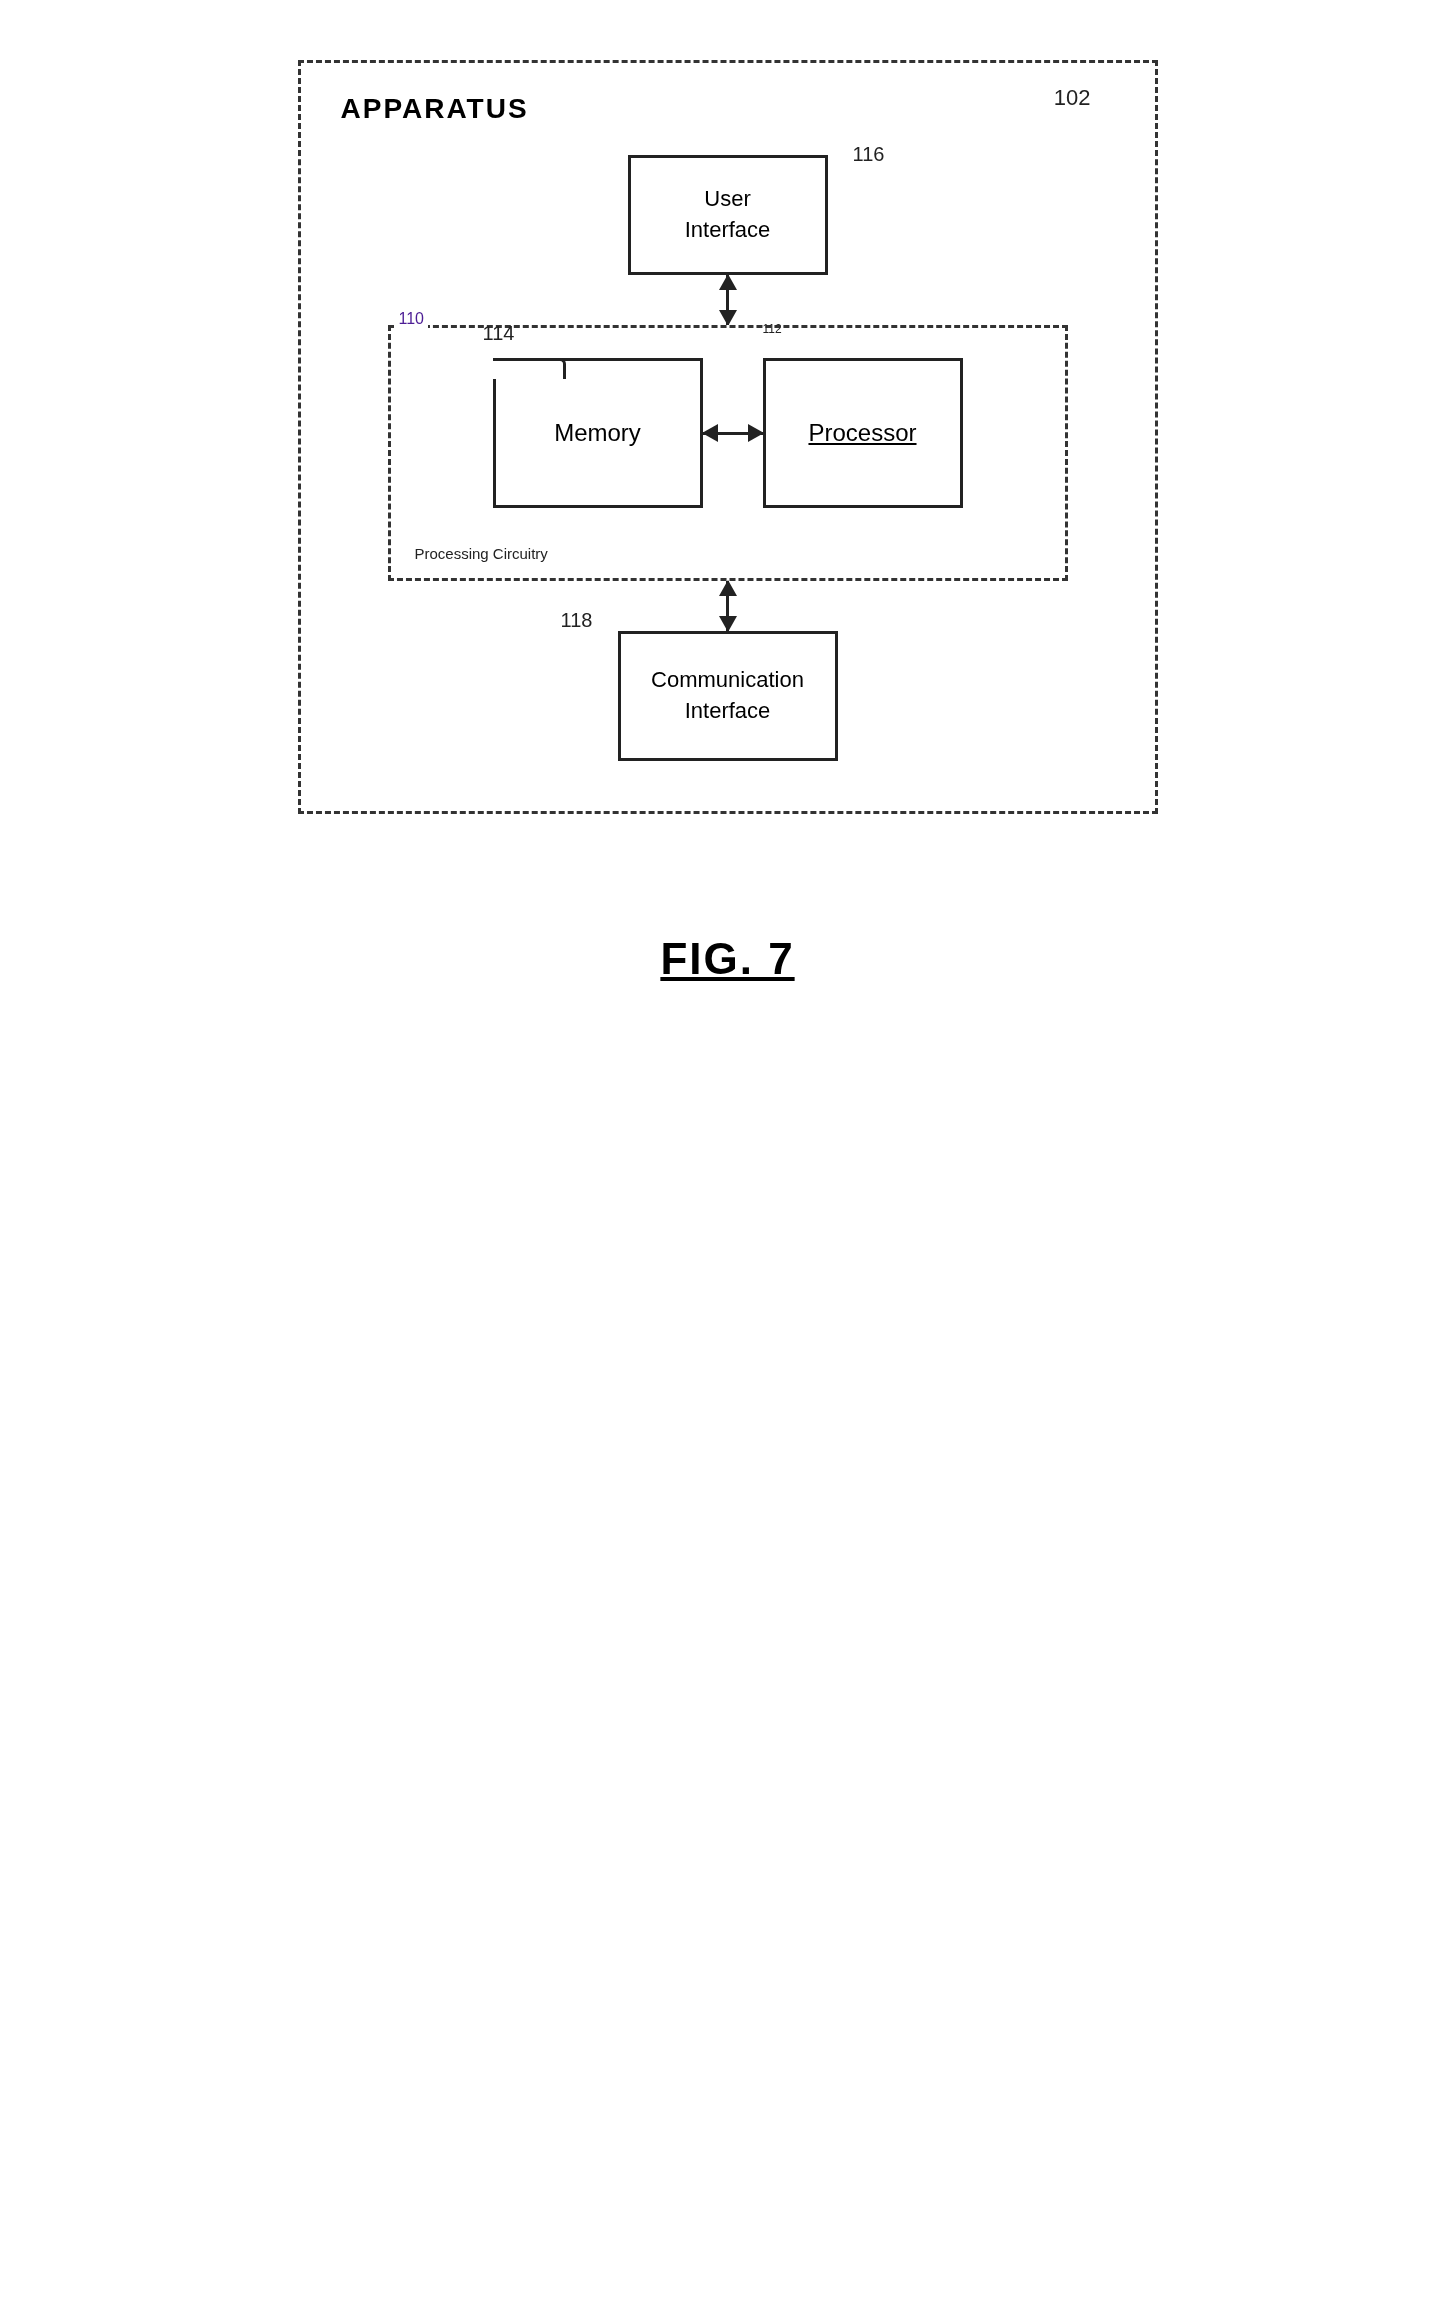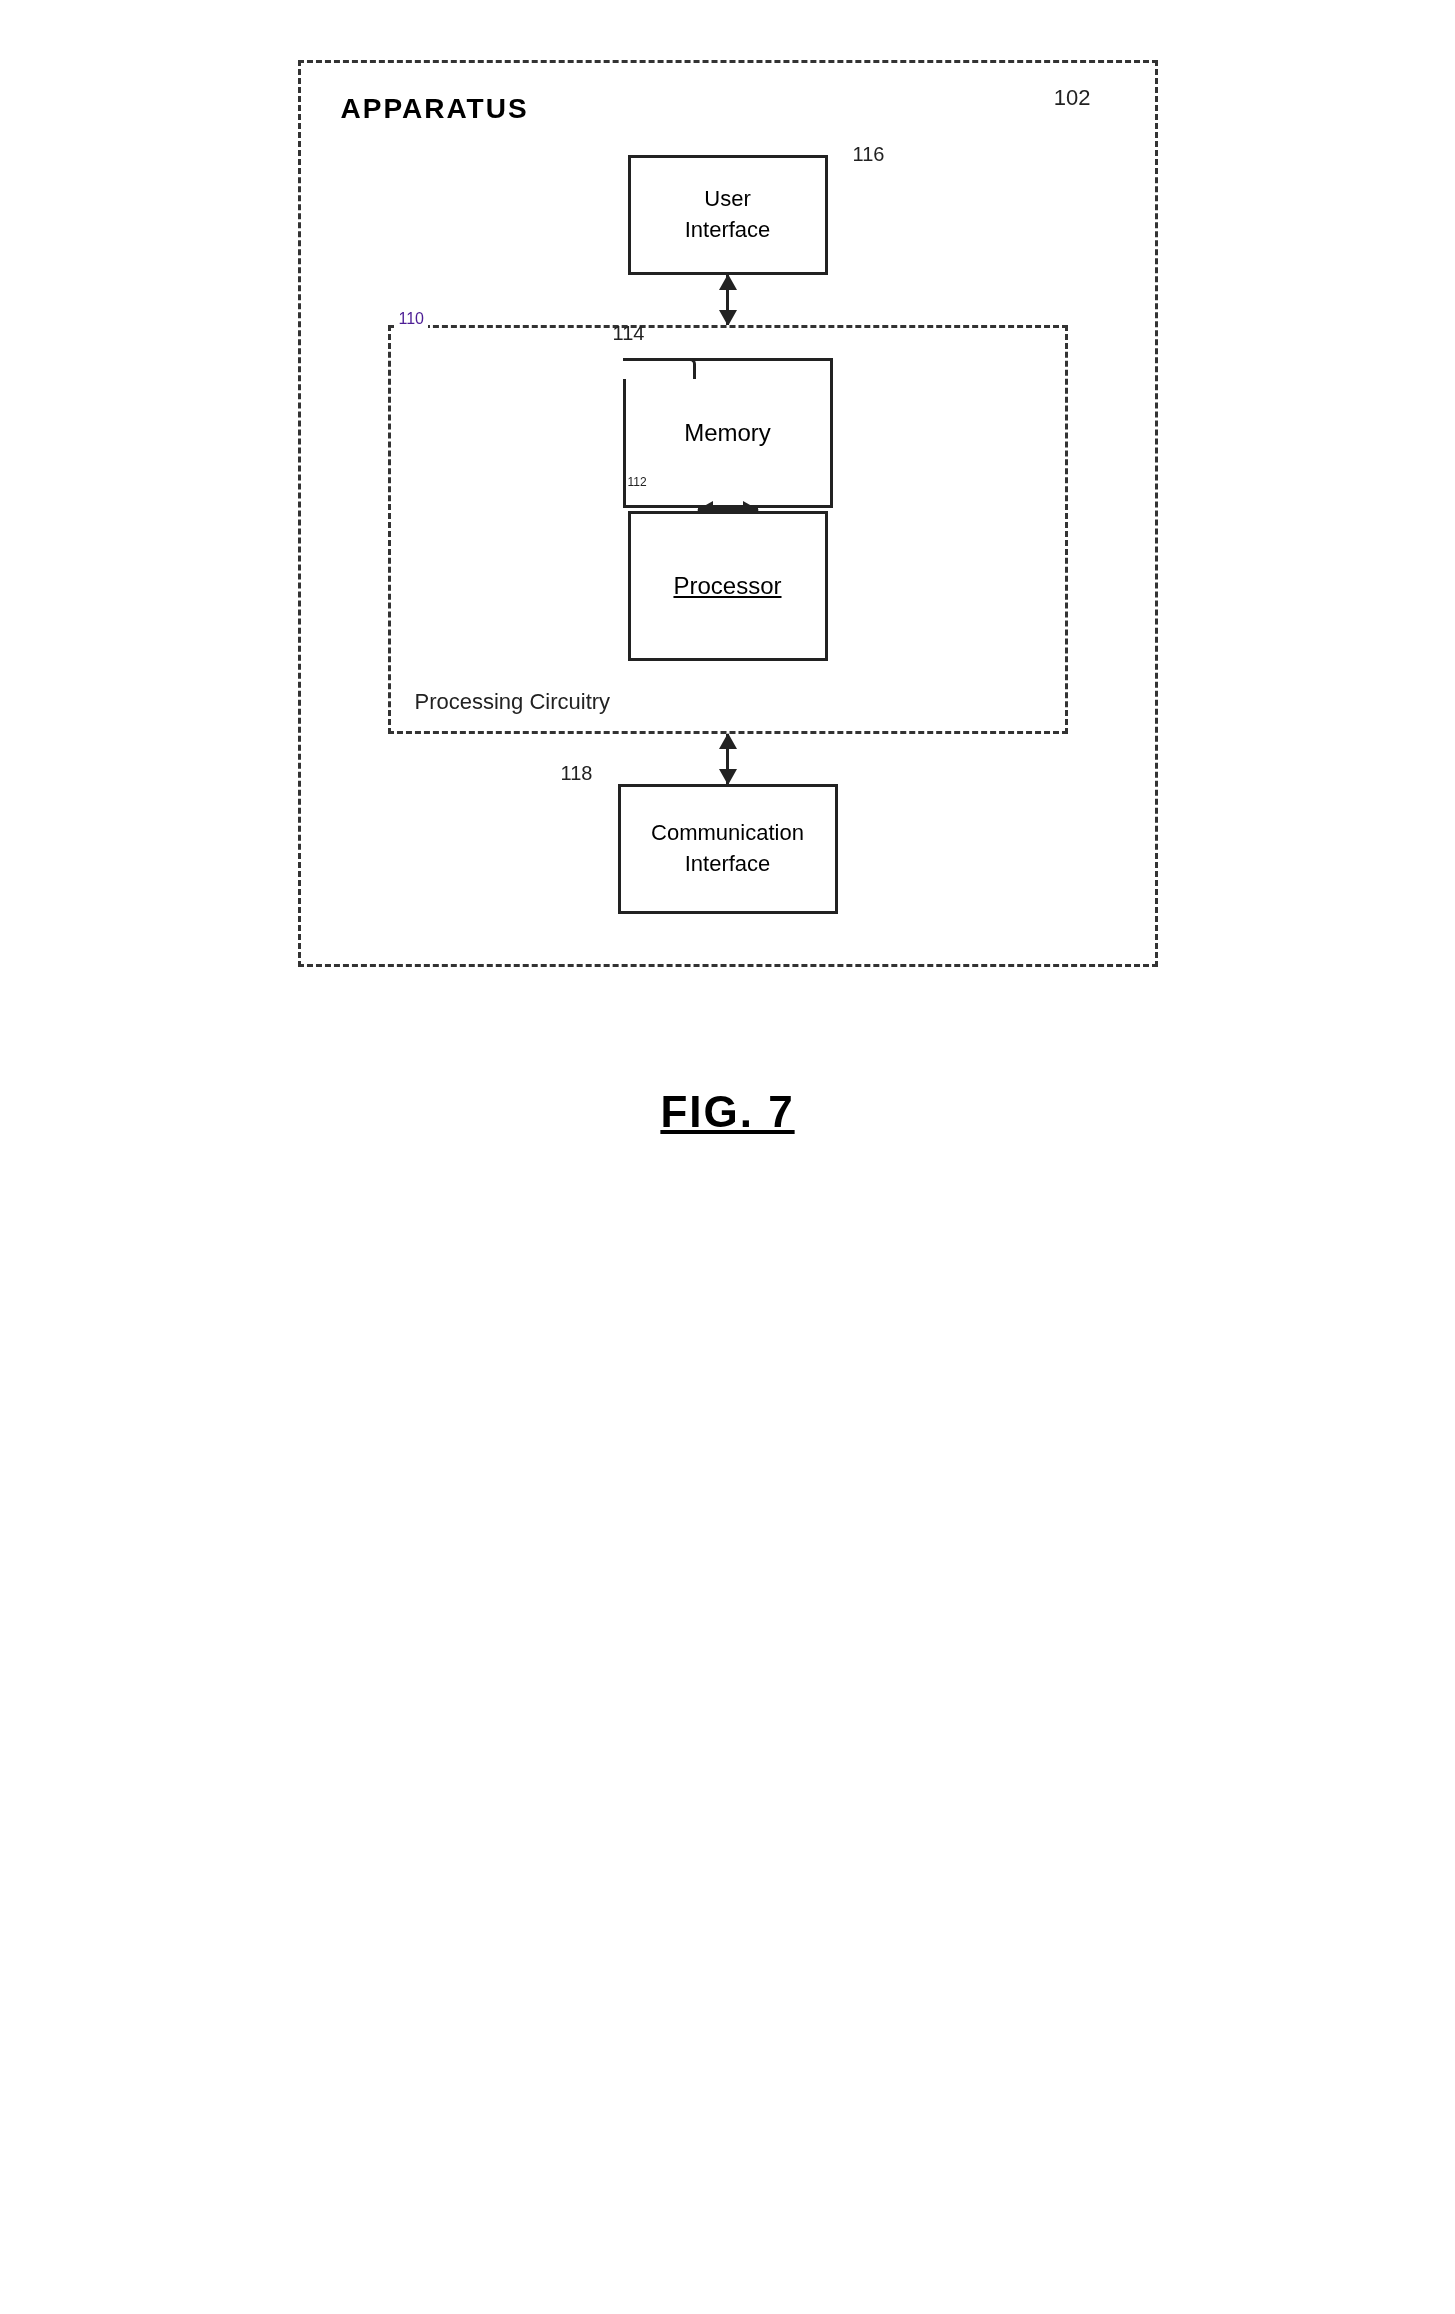--- a/index.html
+++ b/index.html
@@ -125,21 +125,21 @@
       font-size: 16px;
       color: #4c1d95;
       background: white;
       padding: 0 4px;
     }
 
     .processing-circuitry-label {
       position: absolute;
       bottom: 16px;
       left: 24px;
-      font-size: 22px;
+      font-size: 15px;
       color: #222;
     }
 
     
     .memory-box {
       border: 3px solid #222;
       width: 210px;
       height: 150px;
       display: flex;
       align-items: center;
@@ -259,21 +259,20 @@
       margin-top: 40px;
       letter-spacing: 2px;
     }
 
     
     .circuitry-inner-wrapper {
       display: flex;
       align-items: center;
       justify-content: center;
       padding-bottom: 40px; 
-      flex-direction: column;
     }
   </style>
 </head>
 <body>
 
 <div class="diagram-area">
 
   <div class="apparatus-box">
 
     <span class="apparatus-label-ref">102</span>

